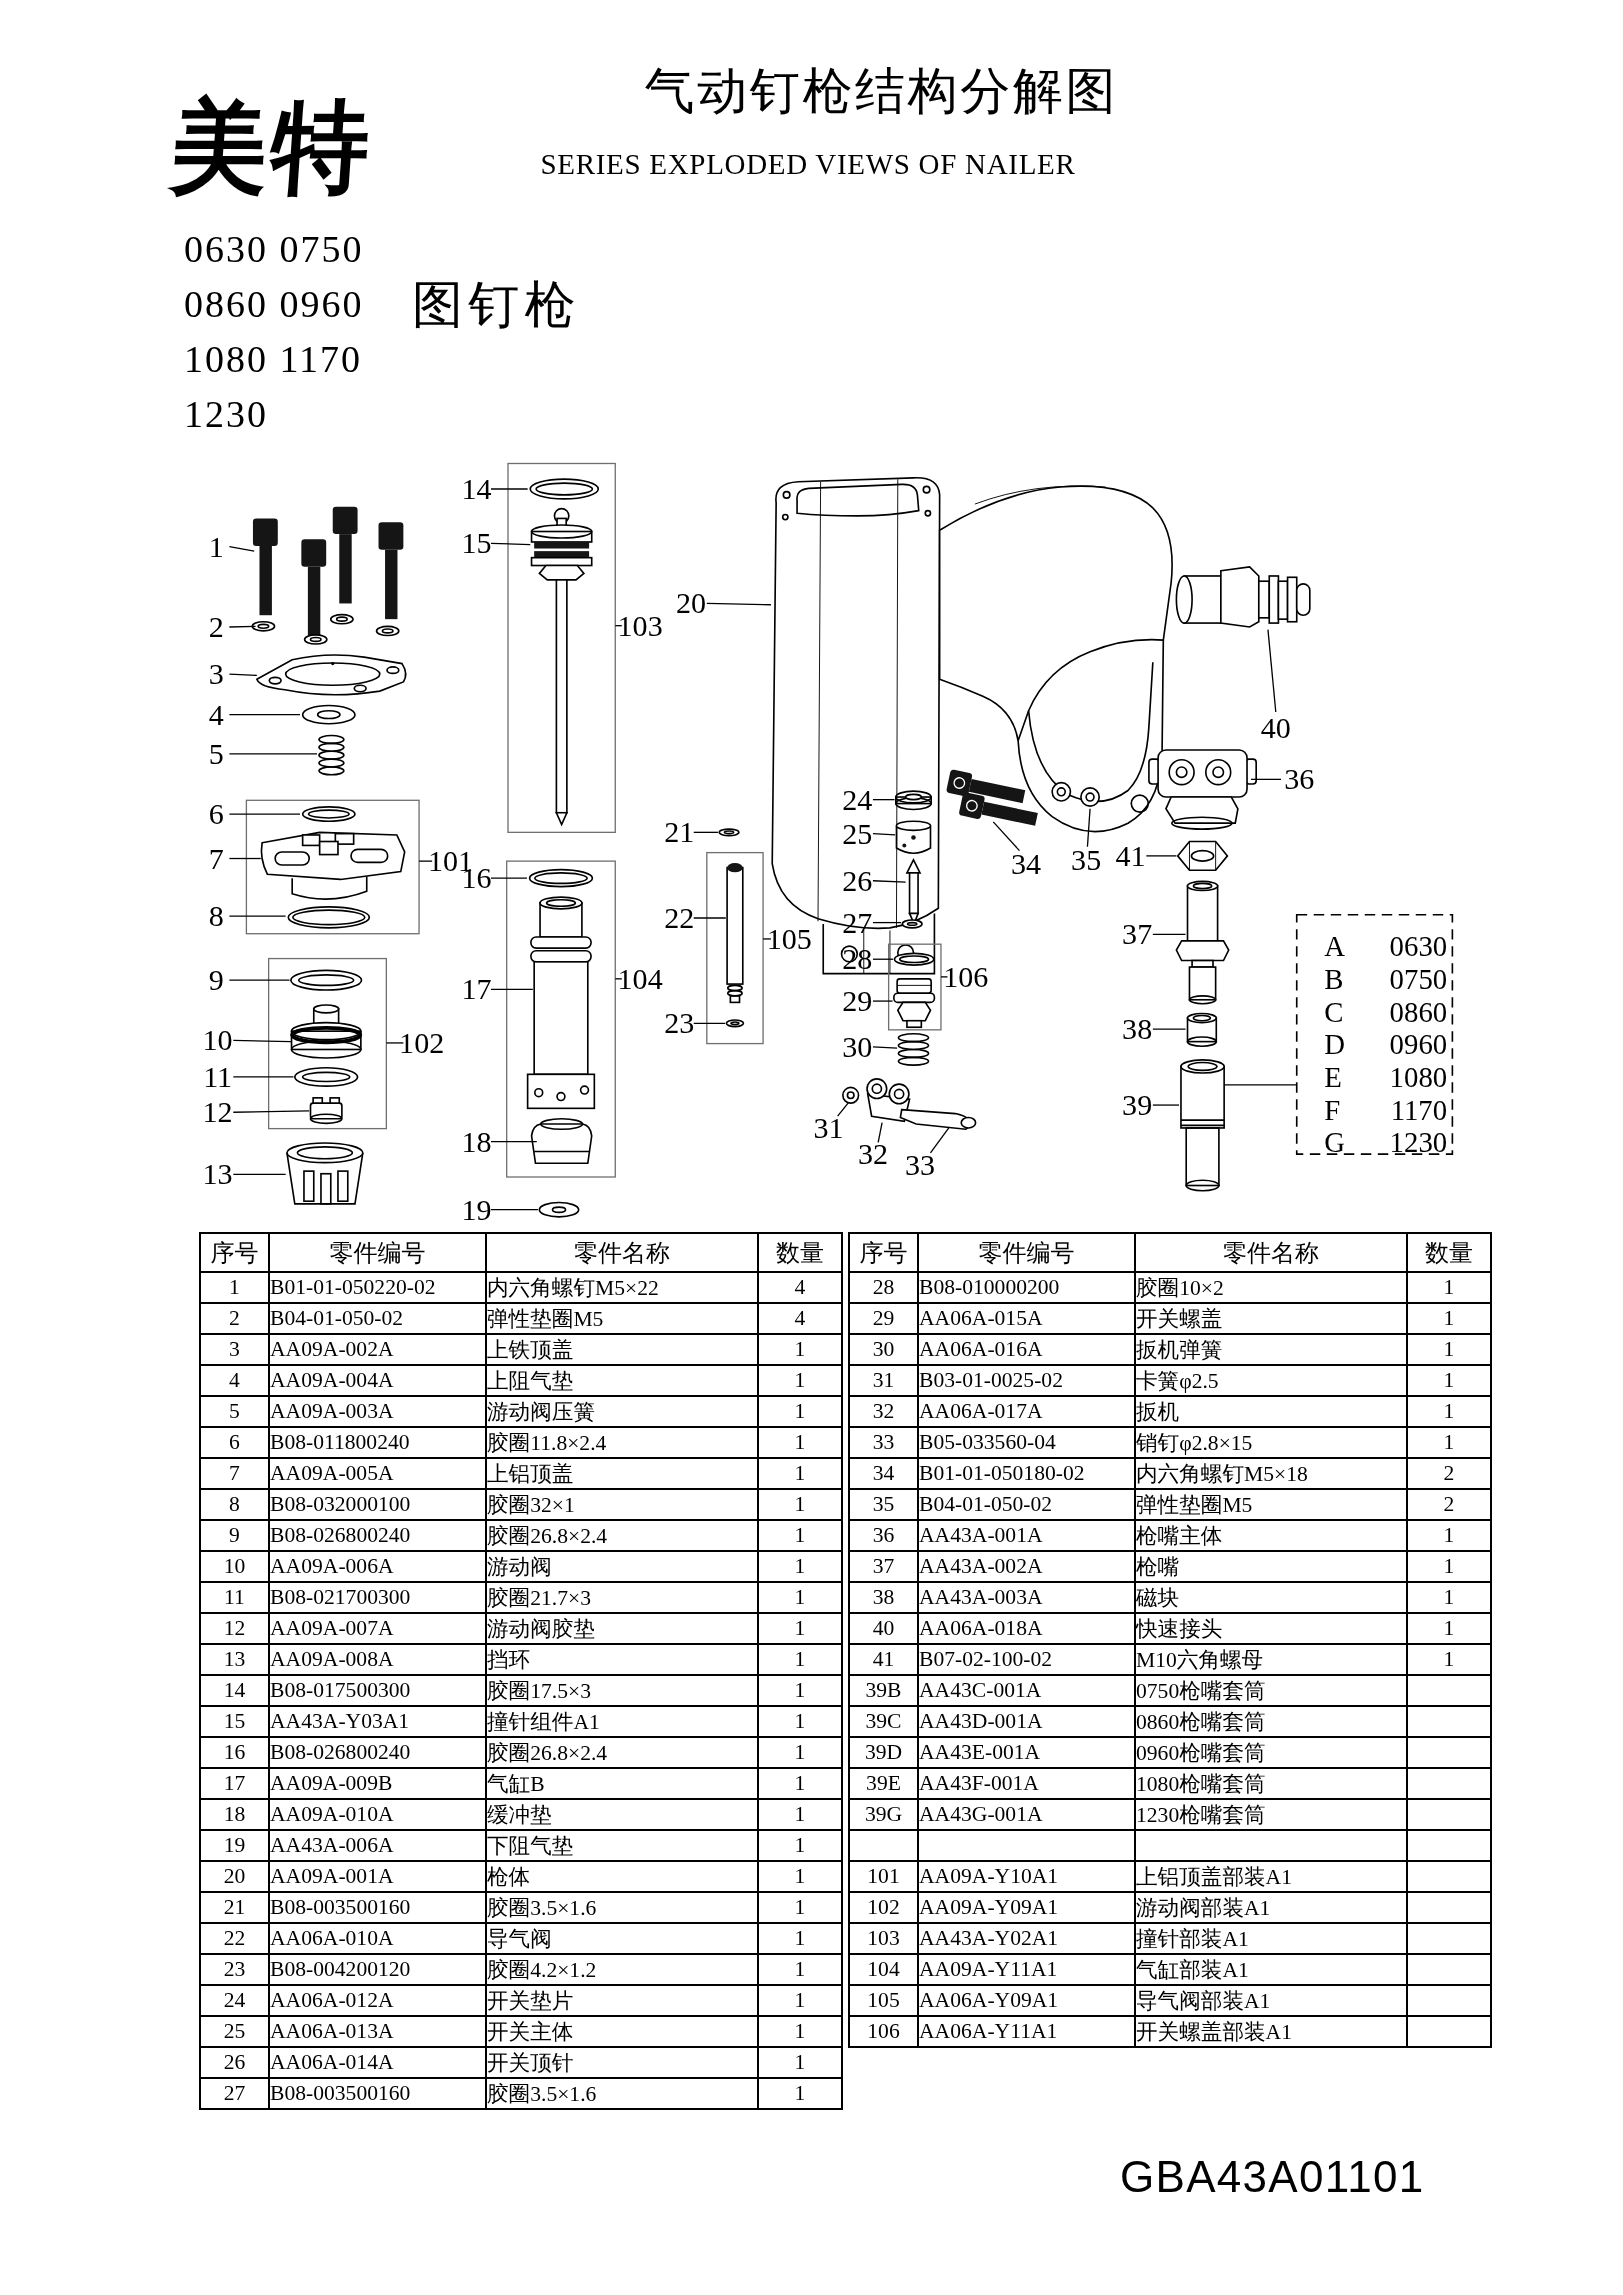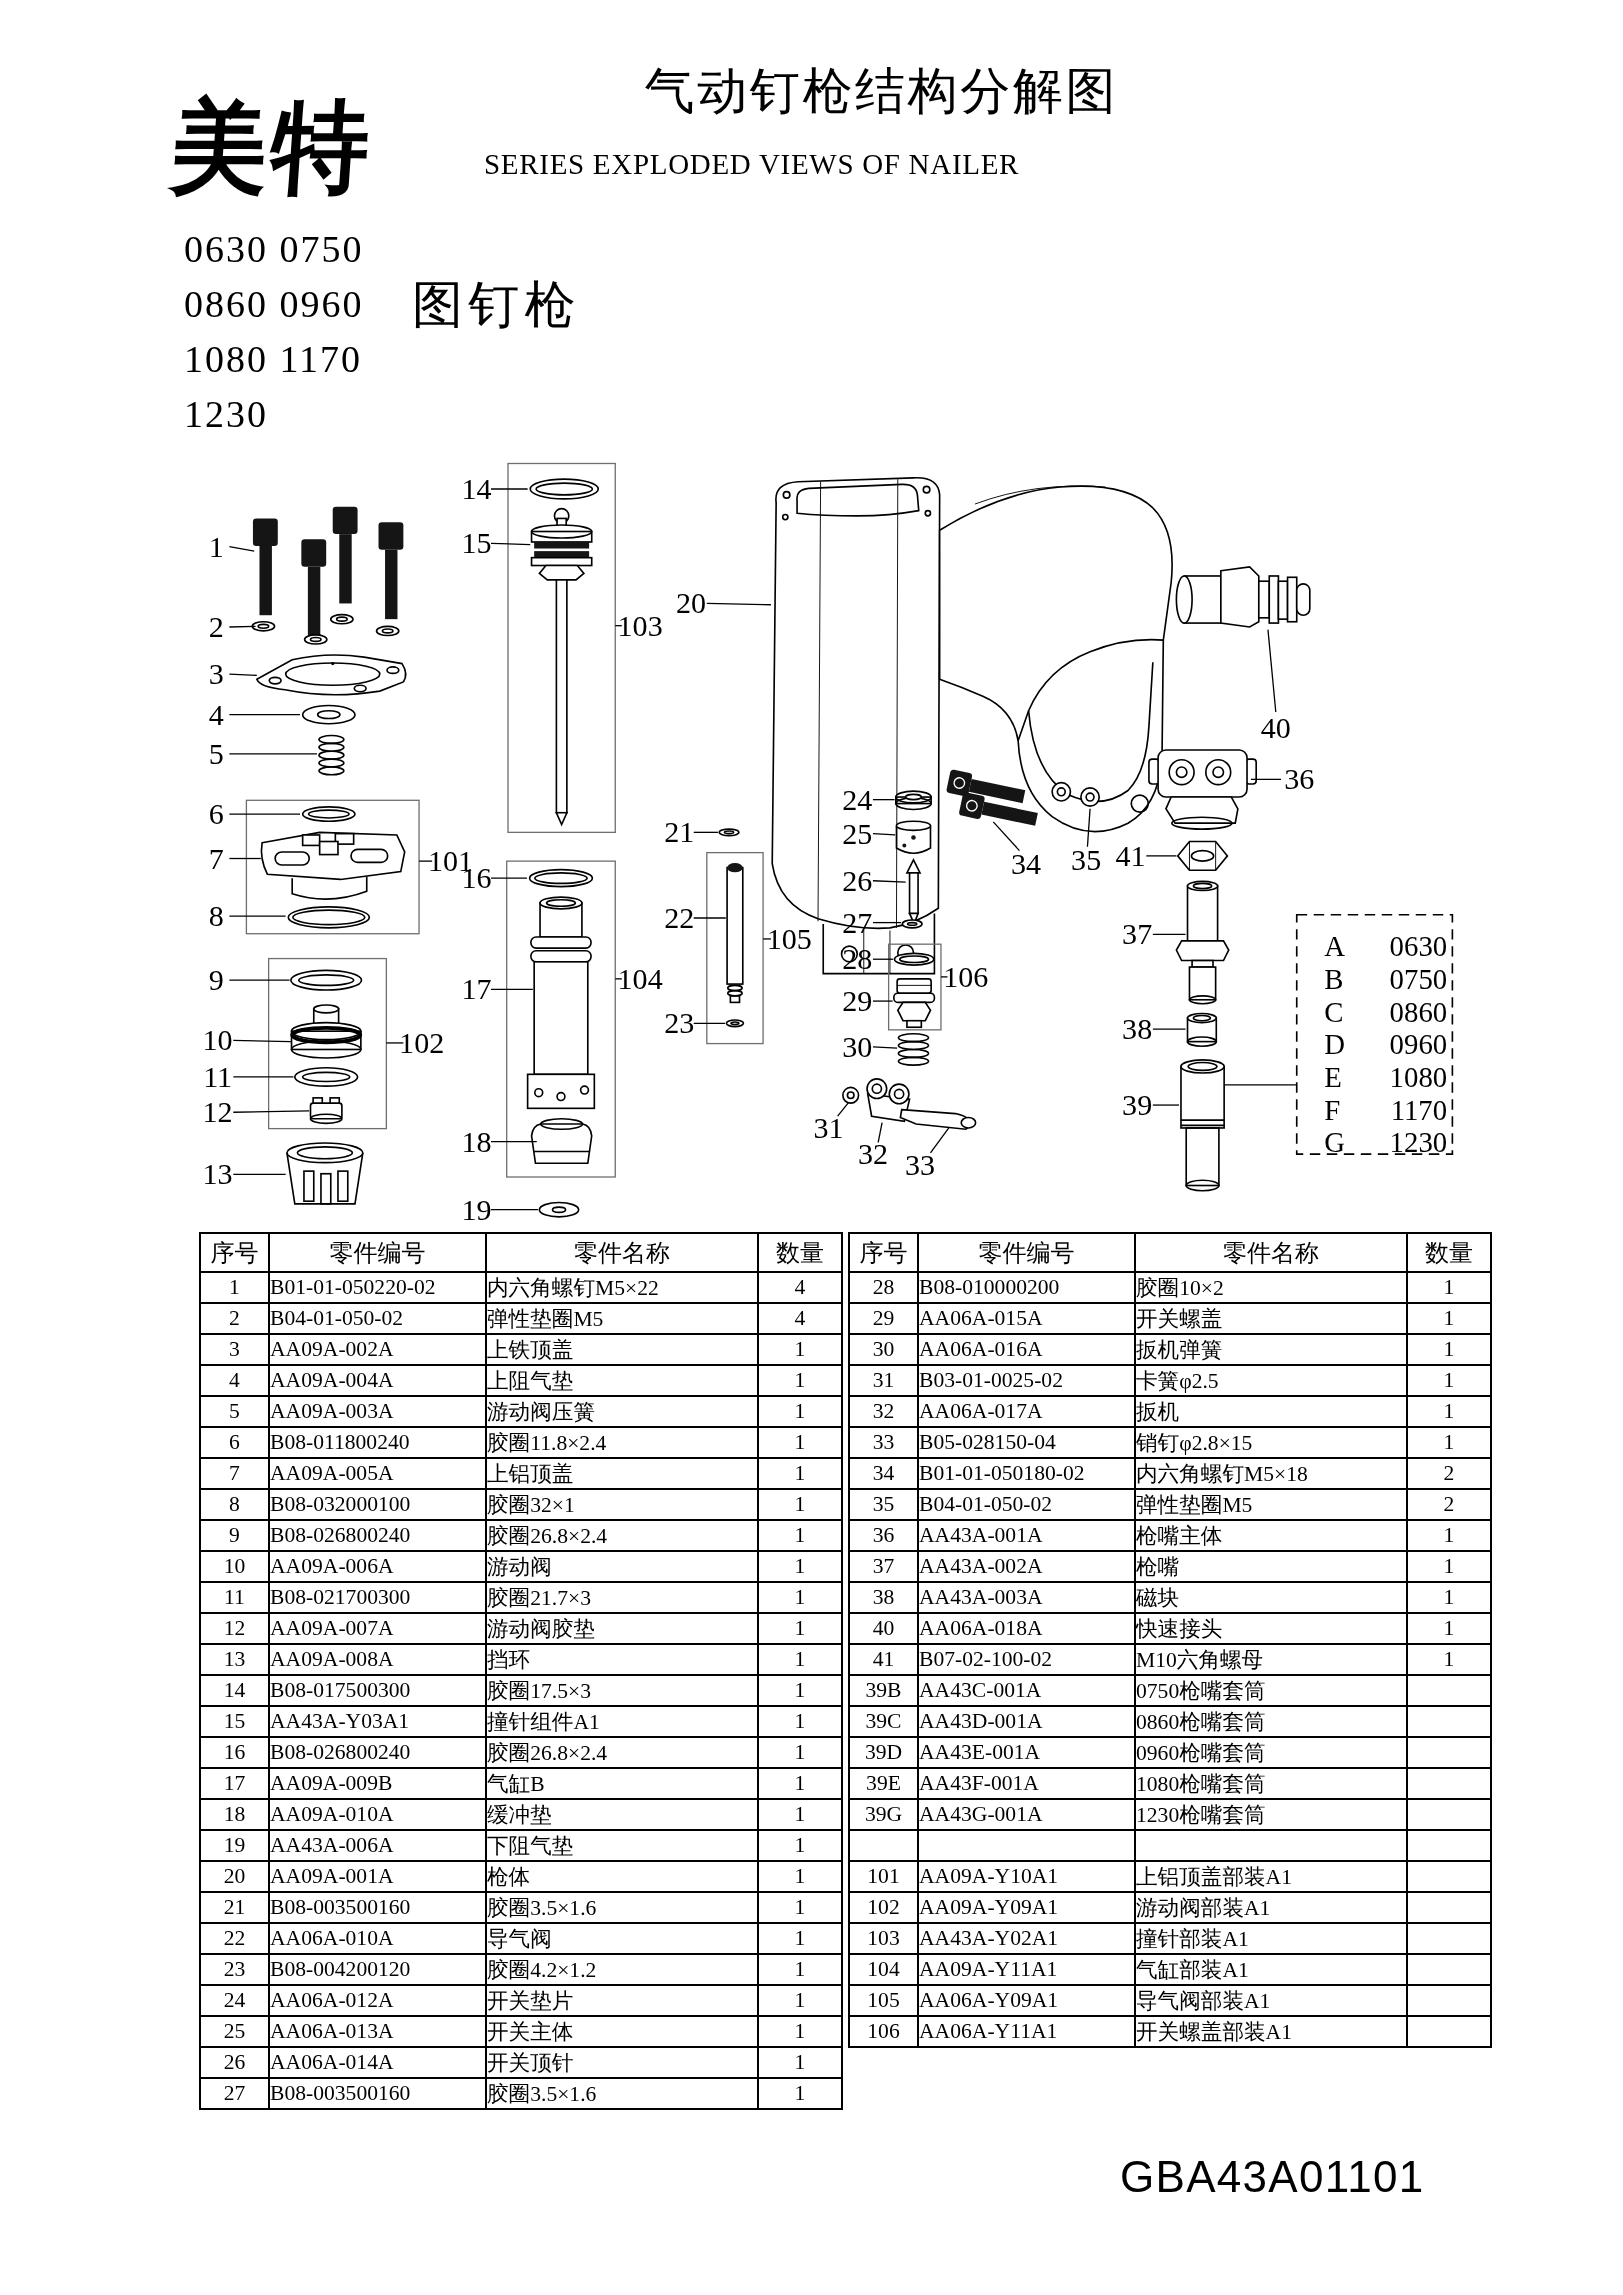--- a/index.html
+++ b/index.html
@@ -4,21 +4,21 @@
 <style>
   html,body{margin:0;padding:0;width:1623px;height:2295px;background:#fff;overflow:hidden;
             font-family:"Liberation Serif","DejaVu Serif",serif;color:#000;}
   .abs{position:absolute;}
   #page{position:relative;width:1623px;height:2295px;background:#fff;}
 
   #logo{left:171px;top:84px;font-size:97px;font-weight:bold;font-family:"DejaVu Serif",serif;
         transform:skewX(-4deg) scaleY(1.04);letter-spacing:3.9px;}
   .model-line{left:184px;font-size:38px;letter-spacing:2px;line-height:38px;}
   #title{left:497px;top:58px;width:621px;text-align:right;font-size:50px;letter-spacing:2.6px;}
-  #subtitle{left:484px;top:148px;width:648px;font-size:29px;letter-spacing:0.7px;}
+  #subtitle{left:484px;top:148px;width:648px;text-align:center;font-size:29px;letter-spacing:0.7px;}
   #product{left:412px;top:271px;font-size:51px;letter-spacing:5.2px;}
 
   #dsvg{left:164px;top:419px;}
   #dsvg .ln{fill:none;stroke:#000;stroke-width:2.5;}
   #dsvg .sh{fill:#fff;stroke:#000;stroke-width:2.5;}
   #dsvg .blk{fill:#151515;stroke:none;}
   #dsvg .thin{stroke-width:1.4;}
   #dsvg .gbox{fill:none;stroke:#6f6f6f;stroke-width:2;}
   #dsvg text{font-family:"Liberation Serif","DejaVu Serif",serif;}
   #dsvg .callout{font-size:46px;}
@@ -699,21 +699,21 @@
           <td class="c3">1</td>
         </tr>
         <tr>
           <td class="c0">32</td>
           <td class="c1">AA06A-017A</td>
           <td class="c2">扳机</td>
           <td class="c3">1</td>
         </tr>
         <tr>
           <td class="c0">33</td>
-          <td class="c1">B05-028150-04</td>
+          <td class="c1">B05-033560-04</td>
           <td class="c2">销钉φ2.8×15</td>
           <td class="c3">1</td>
         </tr>
         <tr>
           <td class="c0">34</td>
           <td class="c1">B01-01-050180-02</td>
           <td class="c2">内六角螺钉M5×18</td>
           <td class="c3">2</td>
         </tr>
         <tr>

